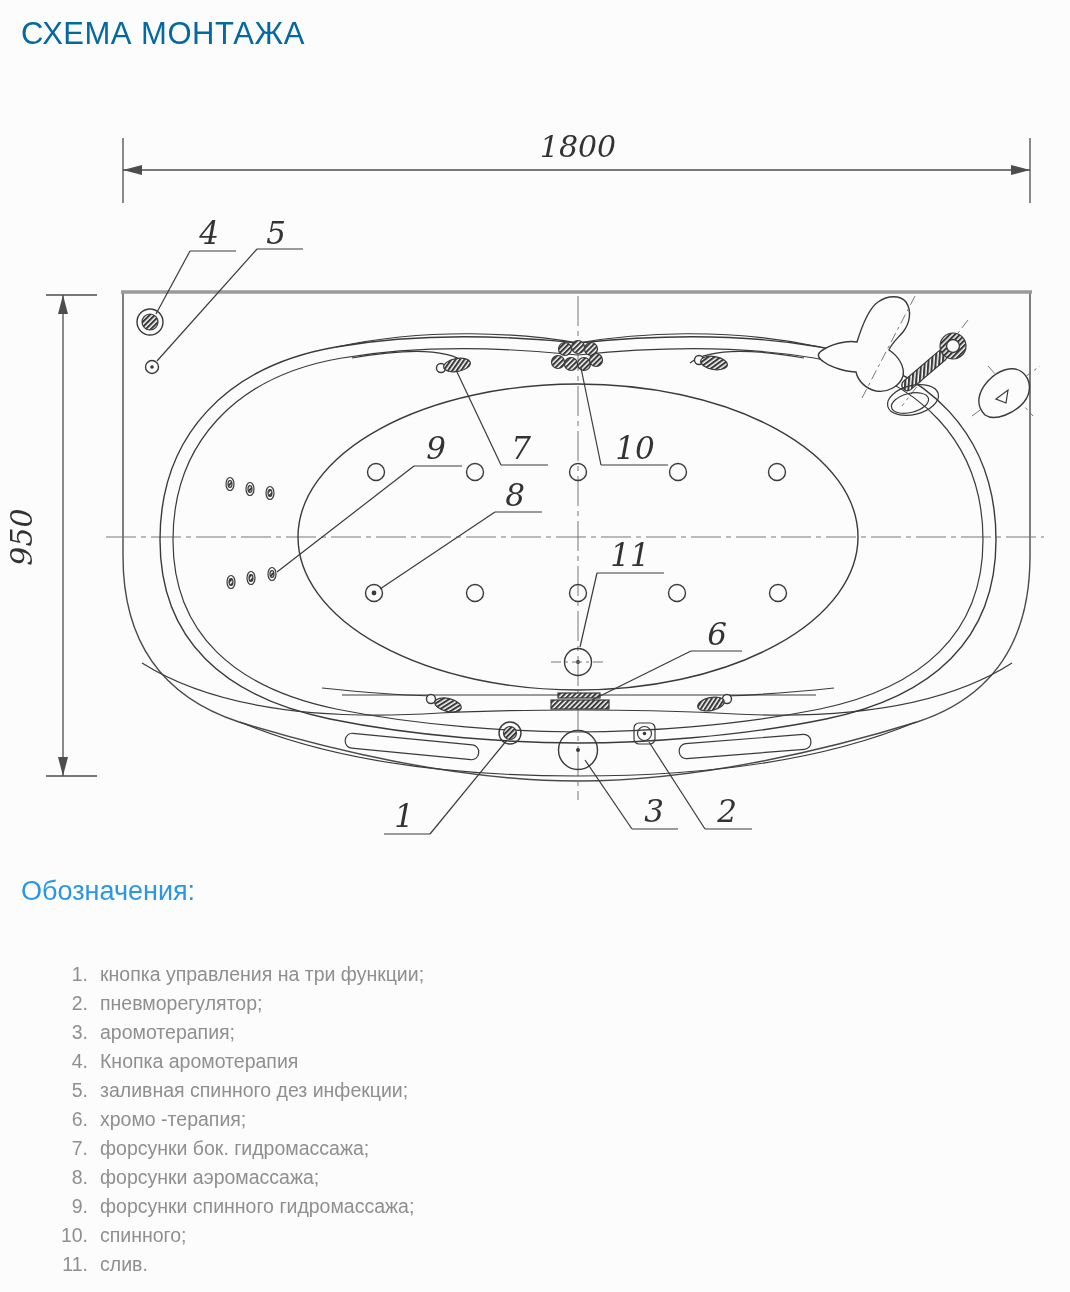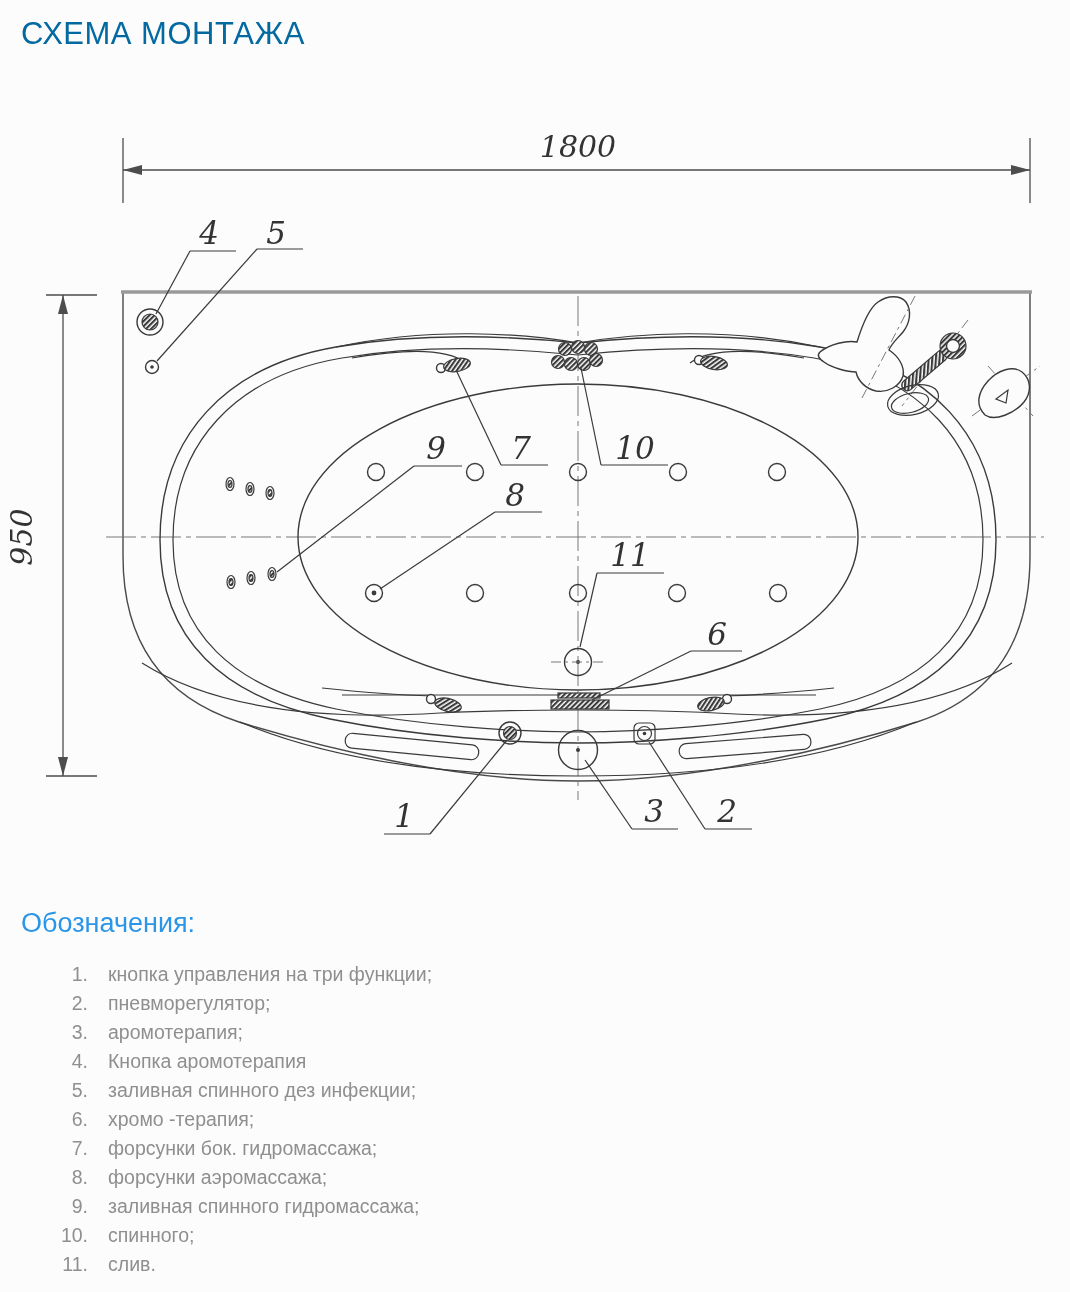--- a/index.html
+++ b/index.html
@@ -10,36 +10,36 @@
     font-family:"Liberation Sans","DejaVu Sans",sans-serif;
     overflow:hidden;
   }
   .page-title{
     position:absolute;left:21px;top:16px;
     font-size:31px;letter-spacing:0.5px;
     color:#0369a1;font-weight:normal;
   }
   .diagram-svg{position:absolute;left:0;top:0;width:1070px;height:1292px;}
   .legend-heading{
-    position:absolute;left:21px;top:908px;
+    position:absolute;left:21px;top:876px;
     font-size:27px;color:#2b96e8;
   }
   .legend-list{
     position:absolute;left:0;top:960px;width:640px;
   }
   .legend-row{
     display:flex;align-items:baseline;
     height:29px;line-height:29px;
     font-size:19.5px;color:#8f8f8f;
   }
   .legend-row .num{
     width:88px;text-align:right;flex:0 0 88px;
   }
   .legend-row .txt{
-    margin-left:20px;
+    margin-left:12px;
   }
   
   .ln   {stroke:#3a3a3a;stroke-width:1.4;fill:none;}
   .lnthin{stroke:#3a3a3a;stroke-width:1.2;fill:none;}
   .deck {stroke:#4a4a4a;stroke-width:1.4;fill:none;}
   .deckTop{stroke:#9a9a9a;stroke-width:3.4;fill:none;}
   .dim  {stroke:#4d4d4d;stroke-width:1.3;fill:none;}
   .dimfill{fill:#4d4d4d;stroke:none;}
   .cline{stroke:#787878;stroke-width:1;fill:none;stroke-dasharray:30 5 5 5;}
   .cline2{stroke:#787878;stroke-width:1;fill:none;stroke-dasharray:10 4 3 4;}
@@ -308,21 +308,21 @@
   <div class="legend-row">
       <span class="num">7.</span>
       <span class="txt">форсунки бок. гидромассажа;</span>
     </div>
   <div class="legend-row">
       <span class="num">8.</span>
       <span class="txt">форсунки аэромассажа;</span>
     </div>
   <div class="legend-row">
       <span class="num">9.</span>
-      <span class="txt">заливная спинного гидромассажа;</span>
+      <span class="txt">форсунки спинного гидромассажа;</span>
     </div>
   <div class="legend-row">
       <span class="num">10.</span>
       <span class="txt">спинного;</span>
     </div>
   <div class="legend-row">
       <span class="num">11.</span>
       <span class="txt">слив.</span>
     </div>
 </div>

